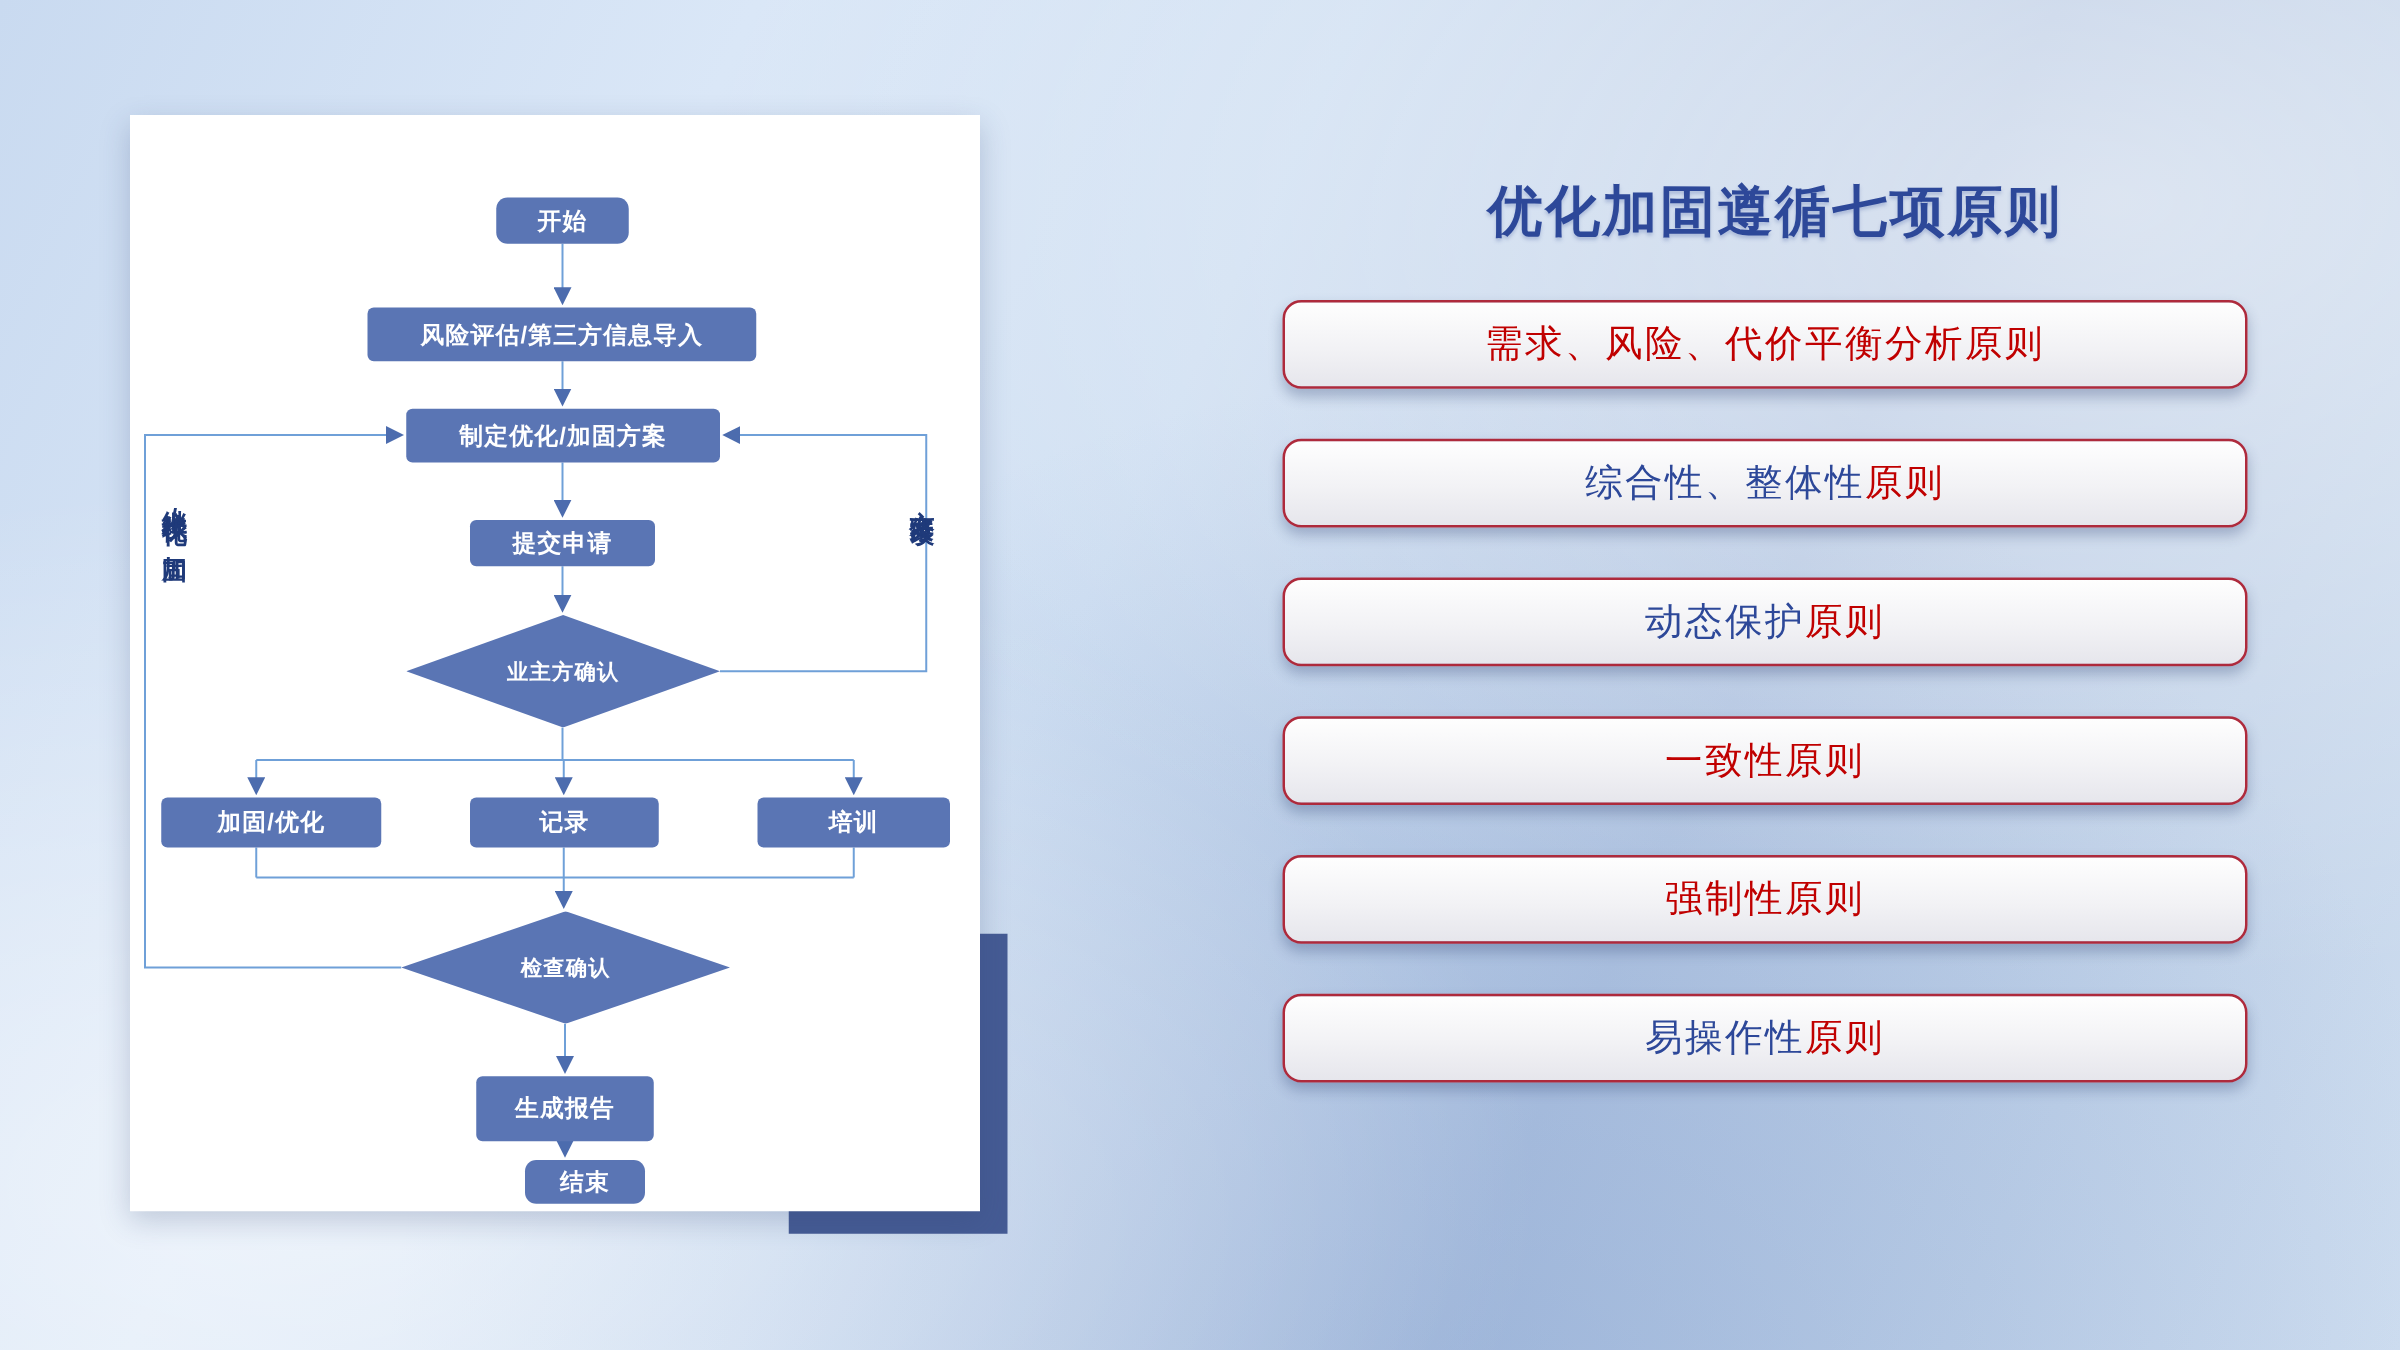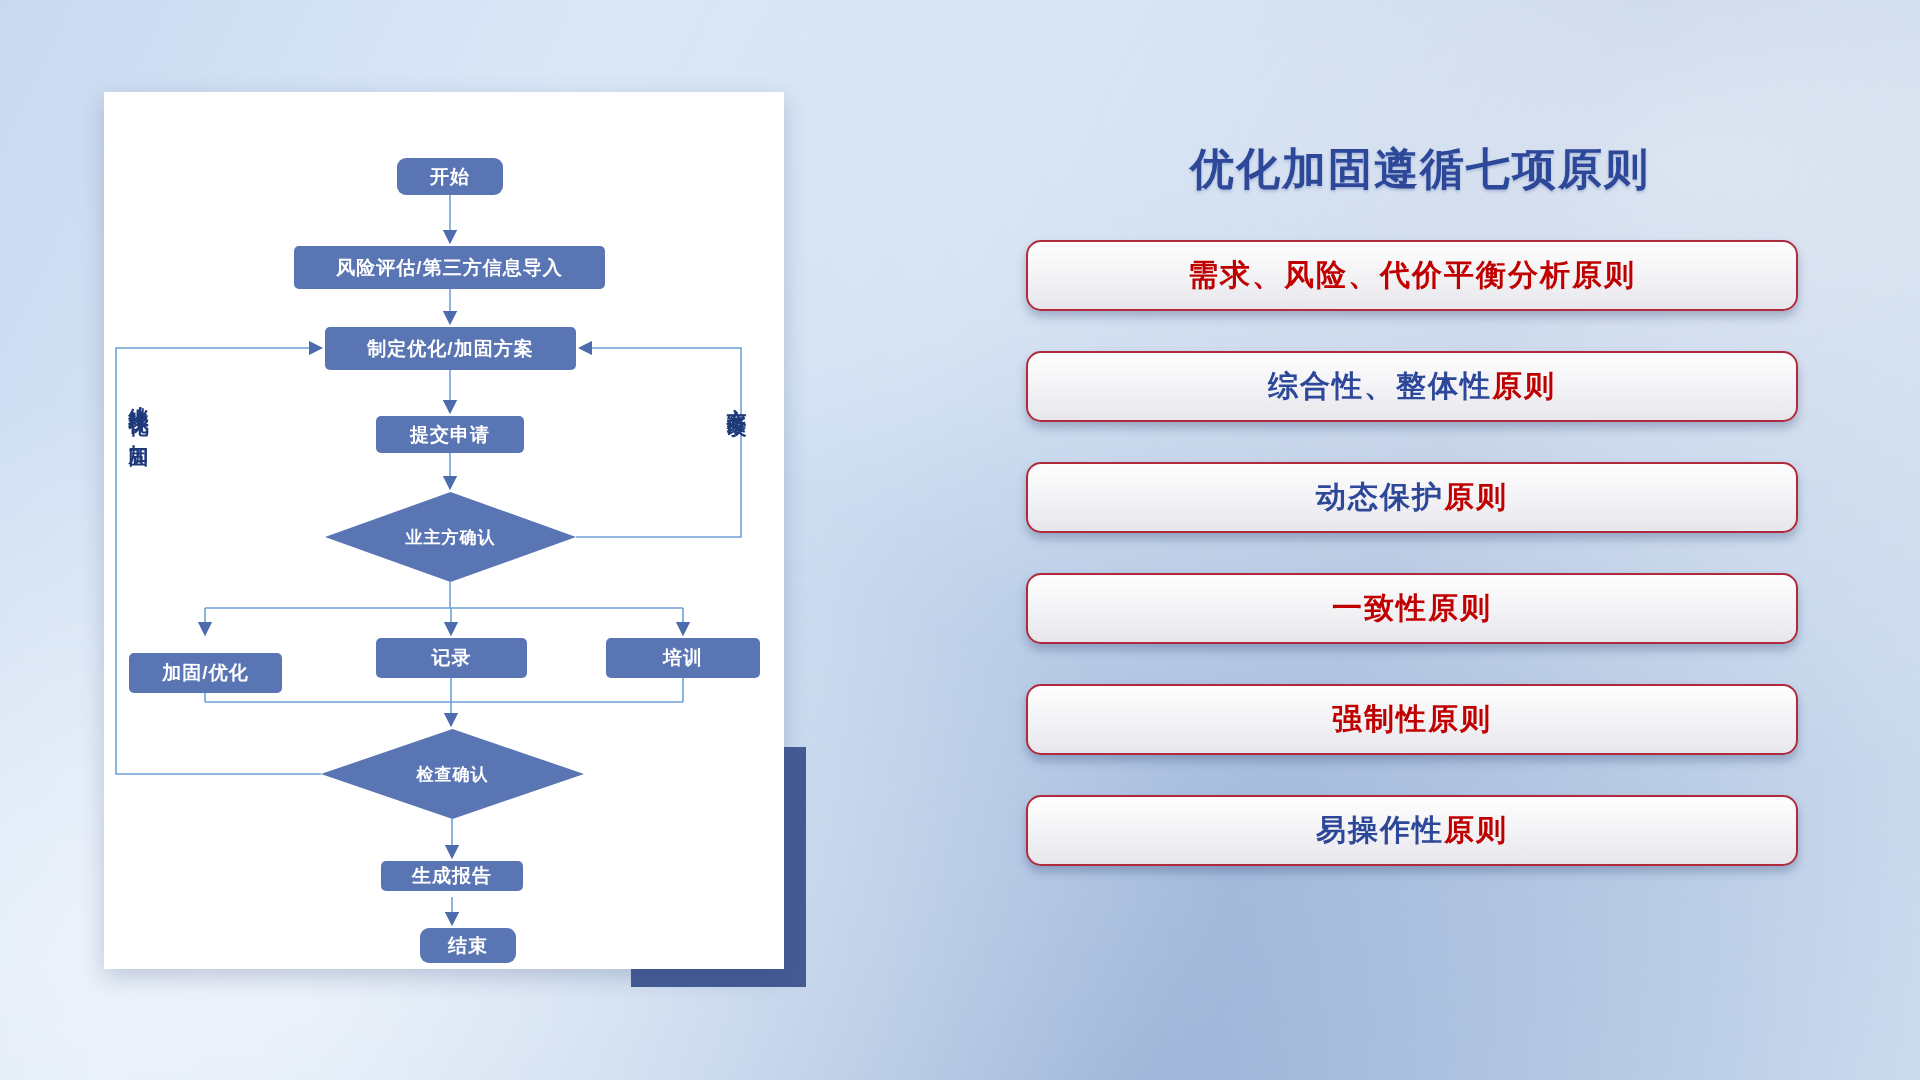--- a/index.html
+++ b/index.html
@@ -26,21 +26,21 @@
   
   .title{position:absolute;left:1060px;top:116px;width:720px;text-align:center;
     color:#2d4899;font-size:44px;font-weight:bold;letter-spacing:2px;
     text-shadow:0 2px 3px rgba(120,140,190,0.45);margin-top:24px;}
   .principles{position:absolute;left:1026px;top:240px;width:772px;}
   .principle{
     height:67px;margin-bottom:40px;border:2px solid #ae2a3c;border-radius:15px;
     background:linear-gradient(180deg,#fefefe 0%,#f2f2f5 55%,#e6e6ec 100%);
     box-shadow:0 6px 10px rgba(40,60,110,0.30);
     display:flex;align-items:center;justify-content:center;
-    font-size:30px;font-weight:700;letter-spacing:2px;}
+    font-size:30px;font-weight:400;letter-spacing:2px;}
 </style>
 </head>
 <body>
 
 <div class="slide">
 
   <div class="card-shadow"></div>
 
   <div class="flow-card">
 
@@ -70,25 +70,25 @@
         <path d="M348,727 L348,764" marker-end="url(#arr)"></path>
         <path d="M348,805 L348,831" marker-end="url(#arr)"></path>
       </g>
     </svg>
 
     <div class="node rnd" style="left:293px;top:66px;width:106px;height:37px;">开始</div>
     <div class="node rect" style="left:221px;top:235px;width:251px;height:43px;">制定优化/加固方案</div>
     <div class="node rect" style="left:190px;top:154px;width:311px;height:43px;">风险评估/第三方信息导入</div>
     <div class="node rect" style="left:272px;top:324px;width:148px;height:37px;">提交申请</div>
     <div class="node diamond" style="left:221px;top:400px;width:251px;height:90px;">业主方确认</div>
-    <div class="node rect" style="left:25px;top:546px;width:153px;height:40px;margin-top:15px;">加固/优化</div>
+    <div class="node rect" style="left:25px;top:546px;width:176px;height:40px;">加固/优化</div>
     <div class="node rect" style="left:272px;top:546px;width:151px;height:40px;">记录</div>
     <div class="node rect" style="left:502px;top:546px;width:154px;height:40px;">培训</div>
     <div class="node diamond" style="left:217px;top:637px;width:263px;height:90px;">检查确认</div>
-    <div class="node rect" style="left:277px;top:769px;width:142px;height:30px;">生成报告</div>
+    <div class="node rect" style="left:277px;top:769px;width:142px;height:52px;">生成报告</div>
     <div class="node rnd" style="left:316px;top:836px;width:96px;height:35px;">结束</div>
 
     <div class="vlabel" style="left:22px;top:300px;">继续优化/加固</div>
     <div class="vlabel" style="left:620px;top:300px;">方案修改</div>
   </div>
 
   <div class="title">优化加固遵循七项原则</div>
 
   <div class="principles">
       <div class="principle">

